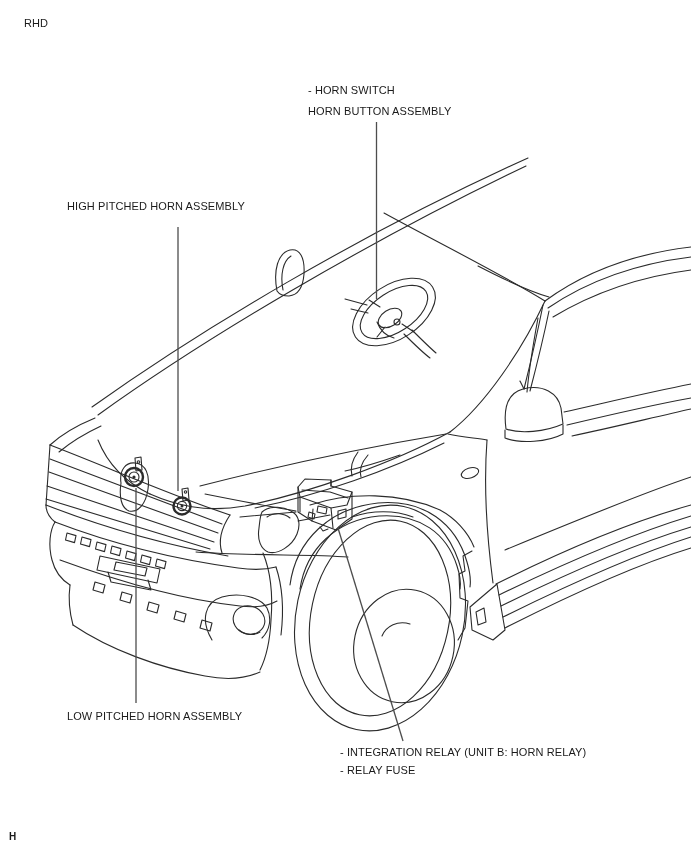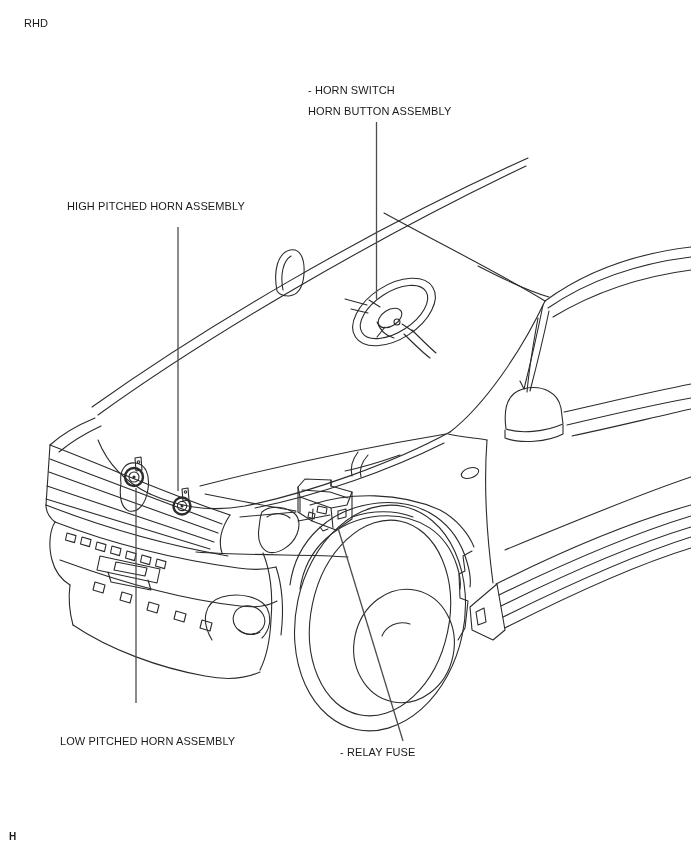--- a/index.html
+++ b/index.html
@@ -223,22 +223,23 @@
 
   <div class="lbl" style="left:308px;top:80px;">
     <span class="ln">- HORN SWITCH</span>
     <span class="ln">HORN BUTTON ASSEMBLY</span>
   </div>
 
   <div class="lbl" style="left:67px;top:196px;">
     <span class="ln">HIGH PITCHED HORN ASSEMBLY</span>
   </div>
 
-  <div class="lbl" style="left:60px;top:706px;margin-top:25px;">
+  <div class="lbl" style="left:67px;top:706px;">
     <span class="ln">LOW PITCHED HORN ASSEMBLY</span>
   </div>
 
   <div class="lbl multiline" style="left:340px;top:744px;">
+    <span class="ln">- INTEGRATION RELAY (UNIT B: HORN RELAY)</span>
     <span class="ln">- RELAY FUSE</span>
   </div>
 
   <div class="corner-mark">H</div>
 </div>
 
 </body></html>

